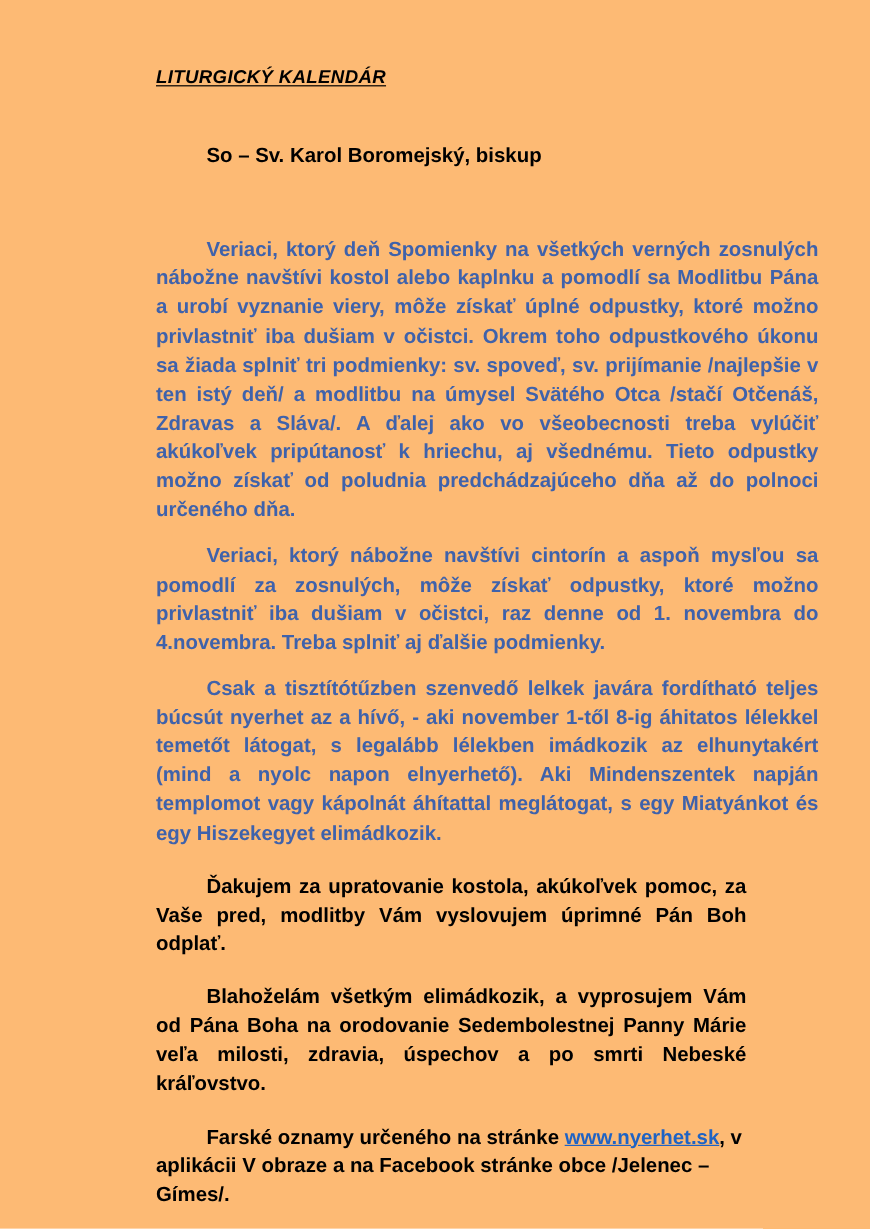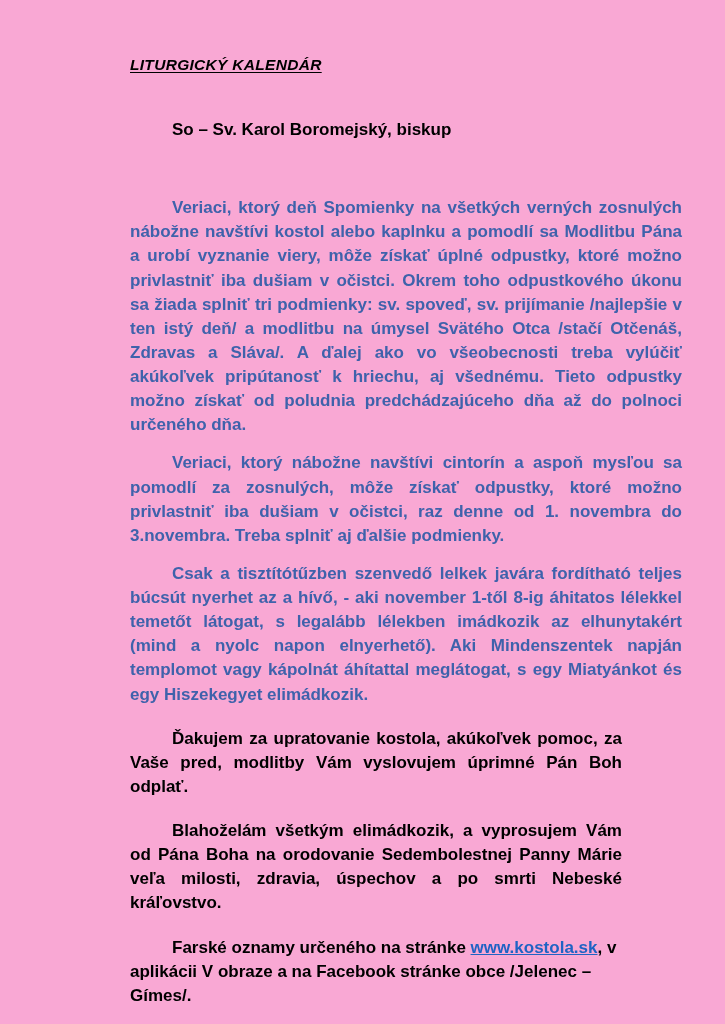--- a/index.html
+++ b/index.html
@@ -8,21 +8,21 @@
     background: #ffffff;
   }
   body {
     font-family: "Liberation Sans", sans-serif;
     -webkit-font-smoothing: antialiased;
   }
   .page {
     position: relative;
     width: 725px;
     height: 1024px;
-    background: #f9a8d4;
+    background: #fdba74;
     overflow: hidden;
     box-sizing: border-box;
   }
   .content {
     position: absolute;
     left: 130px;
     top: 0;
     width: 552px;
   }
   .doc-title {
@@ -91,32 +91,32 @@
 
     <div class="sp-md"></div>
 
 
     <div class="sp-sm"></div>
 
     <div class="para blue wide">Veriaci, ktorý  deň Spomienky na všetkých verných zosnulých nábožne navštívi kostol alebo kaplnku a pomodlí sa Modlitbu Pána a urobí vyznanie viery, môže získať úplné odpustky, ktoré možno privlastniť iba dušiam v očistci. Okrem toho odpustkového úkonu sa žiada splniť tri podmienky: sv. spoveď, sv. prijímanie /najlepšie v ten istý deň/ a modlitbu na úmysel Svätého Otca /stačí Otčenáš, Zdravas a Sláva/.  A ďalej ako vo všeobecnosti treba vylúčiť akúkoľvek pripútanosť k hriechu, aj všednému. Tieto odpustky možno získať od  poludnia predchádzajúceho dňa až do polnoci určeného dňa.</div>
 
     <div class="sp-sm"></div>
 
-    <div class="para blue wide">Veriaci, ktorý nábožne navštívi cintorín a aspoň mysľou sa pomodlí za zosnulých, môže získať odpustky, ktoré možno privlastniť iba dušiam v očistci, raz denne od 1. novembra do 3.novembra. Treba splniť aj ďalšie podmienky.</div>
+    <div class="para blue wide">Veriaci, ktorý nábožne navštívi cintorín a aspoň mysľou sa pomodlí za zosnulých, môže získať odpustky, ktoré možno privlastniť iba dušiam v očistci, raz denne od 1. novembra do 4.novembra. Treba splniť aj ďalšie podmienky.</div>
 
     <div class="sp-sm"></div>
 
     <div class="para blue wide">Csak a tisztítótűzben szenvedő lelkek javára fordítható teljes búcsút nyerhet az a hívő, - aki november 1-től 8-ig áhitatos lélekkel temetőt látogat, s legalább lélekben imádkozik az elhunytakért (mind a nyolc napon elnyerhető). Aki Mindenszentek napján templomot vagy kápolnát áhítattal meglátogat, s egy Miatyánkot és egy Hiszekegyet elimádkozik.</div>
 
     <div class="sp-md"></div>
 
     <div class="para narrow-just">Ďakujem za upratovanie kostola, akúkoľvek pomoc, za Vaše pred, modlitby Vám vyslovujem úprimné Pán Boh odplať.</div>
 
     <div class="sp-md"></div>
 
     <div class="para narrow-just">Blahoželám všetkým elimádkozik, a vyprosujem Vám od Pána Boha na orodovanie Sedembolestnej Panny Márie veľa milosti, zdravia, úspechov a po smrti Nebeské kráľovstvo.</div>
 
     <div class="sp-md"></div>
 
-    <div class="para narrow"><span>Farské oznamy určeného na stránke </span><a class="weblink" href="#">www.kostola.sk</a><span>, v aplikácii V obraze a na Facebook stránke obce /Jelenec – Gímes/.</span></div>
+    <div class="para narrow"><span>Farské oznamy určeného na stránke </span><a class="weblink" href="#">www.nyerhet.sk</a><span>, v aplikácii V obraze a na Facebook stránke obce /Jelenec – Gímes/.</span></div>
 
   </div>
 </div>
 
 </body></html>

